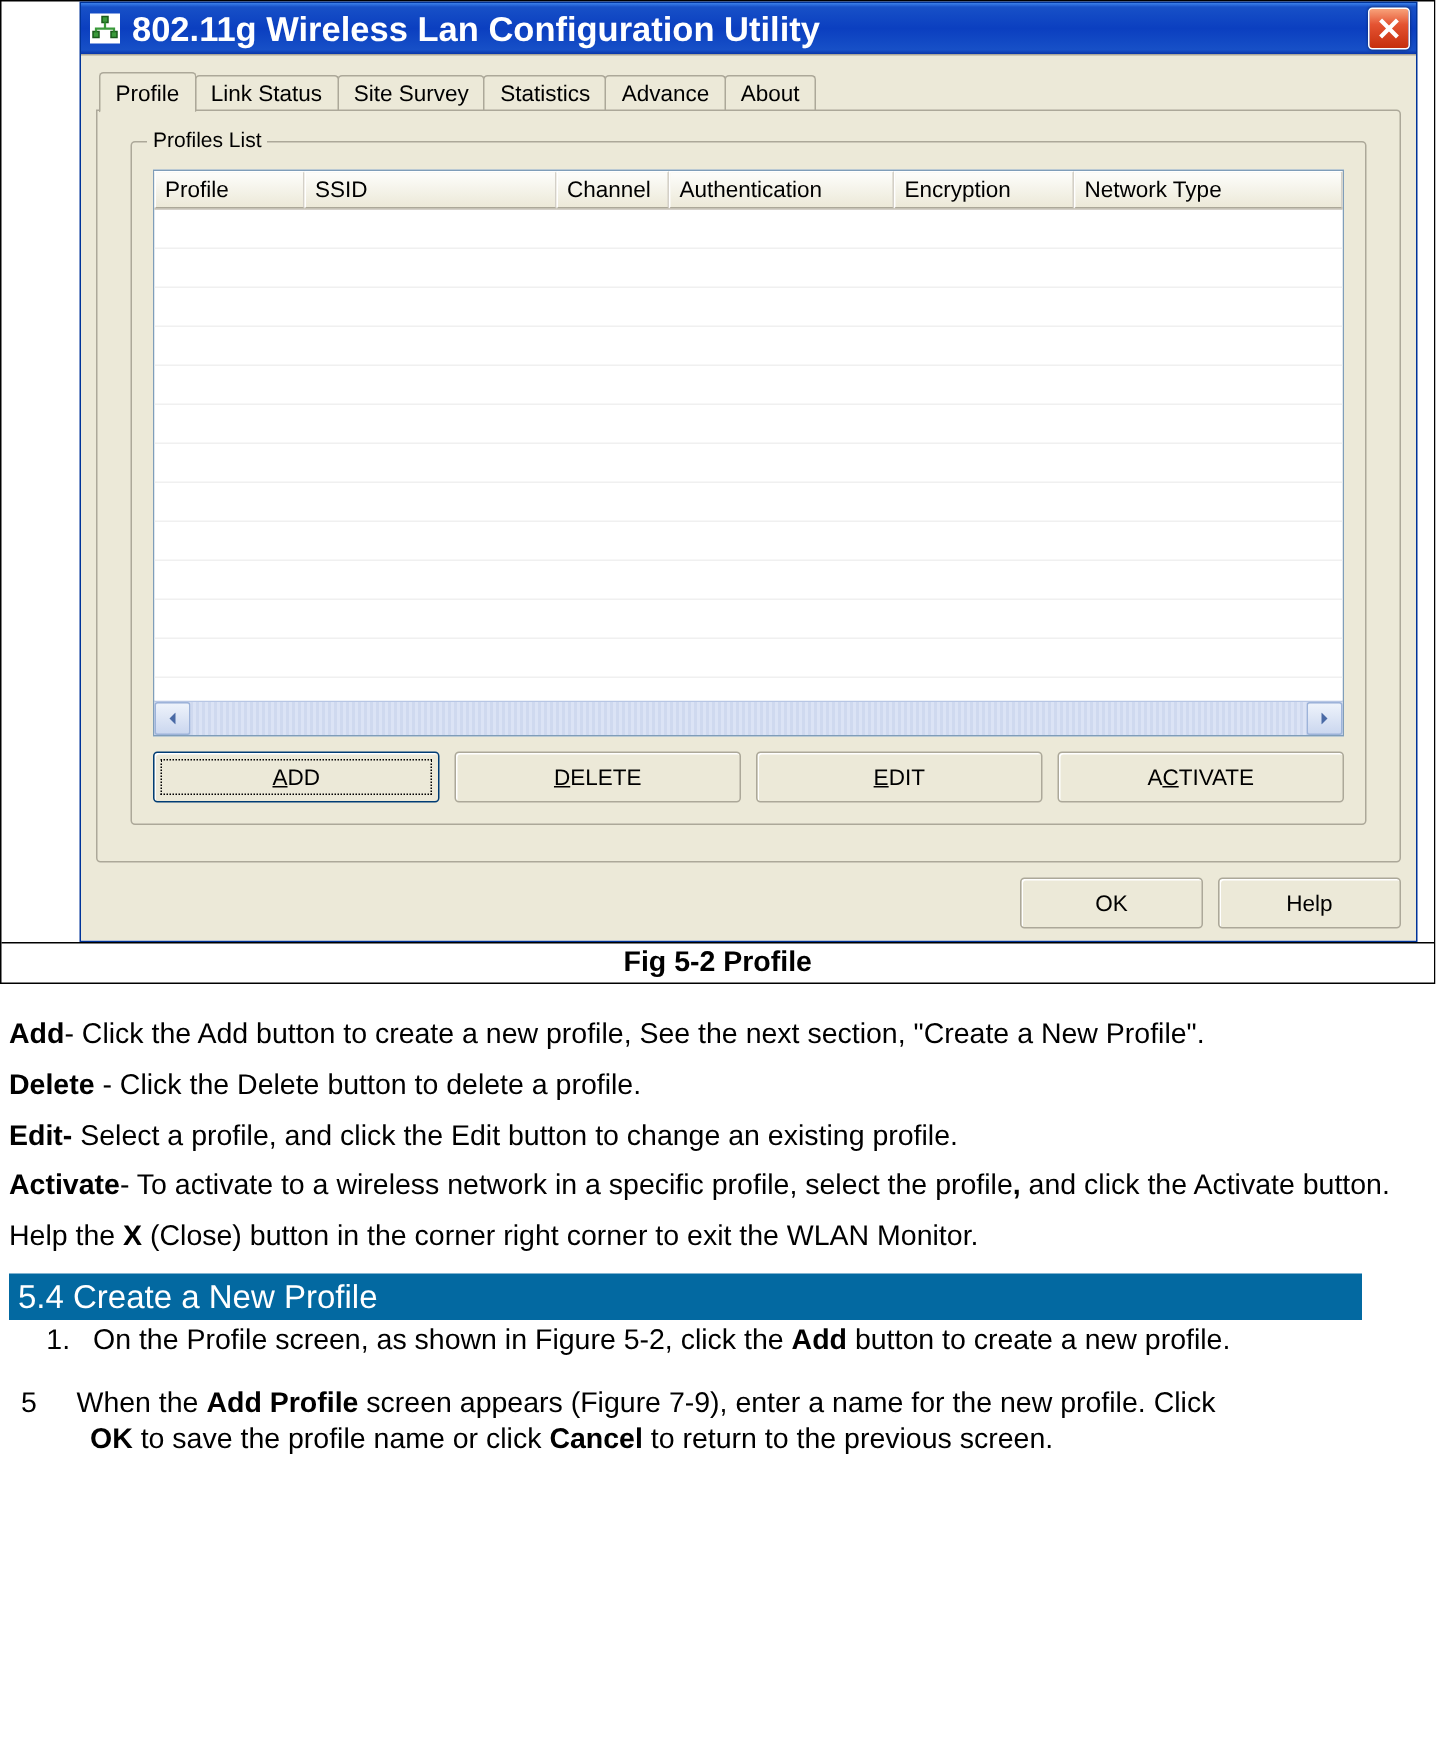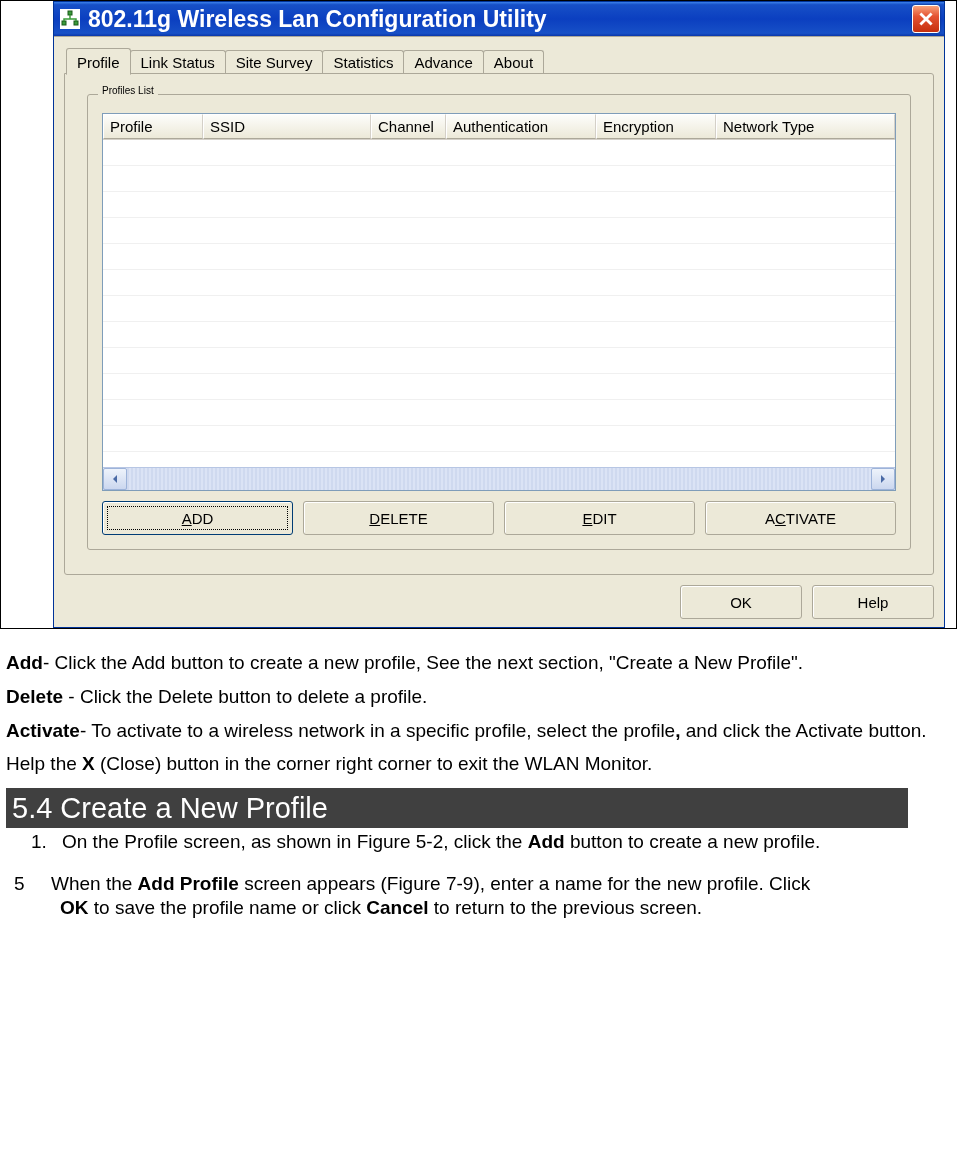--- a/index.html
+++ b/index.html
@@ -100,21 +100,21 @@
     border: 1px solid #aca899;
     border-radius: 3px;
     padding: 18px 14px 14px 14px;
     position: relative;
   }
   .groupbox-label {
     position:absolute;
     top:-10px; left:10px;
     background:#ece9d8;
     padding: 0 4px;
-    font-size:10px;
+    font-size:14px;
   }
   
   .list-frame {
     background:#fff;
     border: 1px solid #7f9db9;
     height: 376px;
     display:flex; flex-direction:column;
   }
   .list-header {
     display:flex;
@@ -193,23 +193,23 @@
     margin-top:10px;
   }
   .bottom-row .xp-btn { flex:0 0 120px; }
   
   .doc {
     padding: 12px 6px 6px 6px;
     line-height: 1.25;
   }
   .doc p { margin: 10px 0; }
   .section-heading {
-    background:#404040;
+    background:#0369a1;
     color:#fff;
-    font-size: 29px;
+    font-size: 22px;
     padding: 2px 6px;
     margin: 12px 0 2px 0;
     width: 902px;
     box-sizing:border-box;
   }
   ol.steps { margin:2px 0; padding-left: 46px; }
   ol.steps li { margin: 0 0 18px 0; padding-left:10px; }
 </style>
 </head>
 <body>
@@ -296,25 +296,27 @@
               </div>
           </div>
         </div>
       </div>
       <div class="bottom-row">
         <div class="xp-btn">OK</div>
         <div class="xp-btn">Help</div>
       </div>
     </div>
   </div>
+  <div class="figure-caption-row">Fig 5-2 Profile</div>
 </div>
 
 <div class="doc">
   <p><b>Add</b><span>- Click the Add button to create a new profile, See the next section, "Create a New Profile".</span></p>
   <p><b>Delete</b><span> - Click the Delete button to delete a profile.</span></p>
+  <p><b>Edit-</b><span> Select a profile, and click the Edit button to change an existing profile.</span></p>
   <p><b>Activate</b><span>- To activate to a wireless network in a specific profile, select the profile</span><b>,</b><span> and click the Activate button.</span></p>
   <p><span>Help the </span><b>X</b><span> (Close) button in the corner right corner to exit the WLAN Monitor.</span></p>
 
   <div class="section-heading">5.4 Create a New Profile</div>
 
   <ol class="steps">
     <li value="1"><span>On the Profile screen, as shown in Figure 5-2, click the </span><b>Add</b><span> button to create a new profile.</span></li>
   </ol>
   <div style="padding-left:8px">
     <span>5</span>&nbsp;&nbsp;&nbsp;&nbsp;

